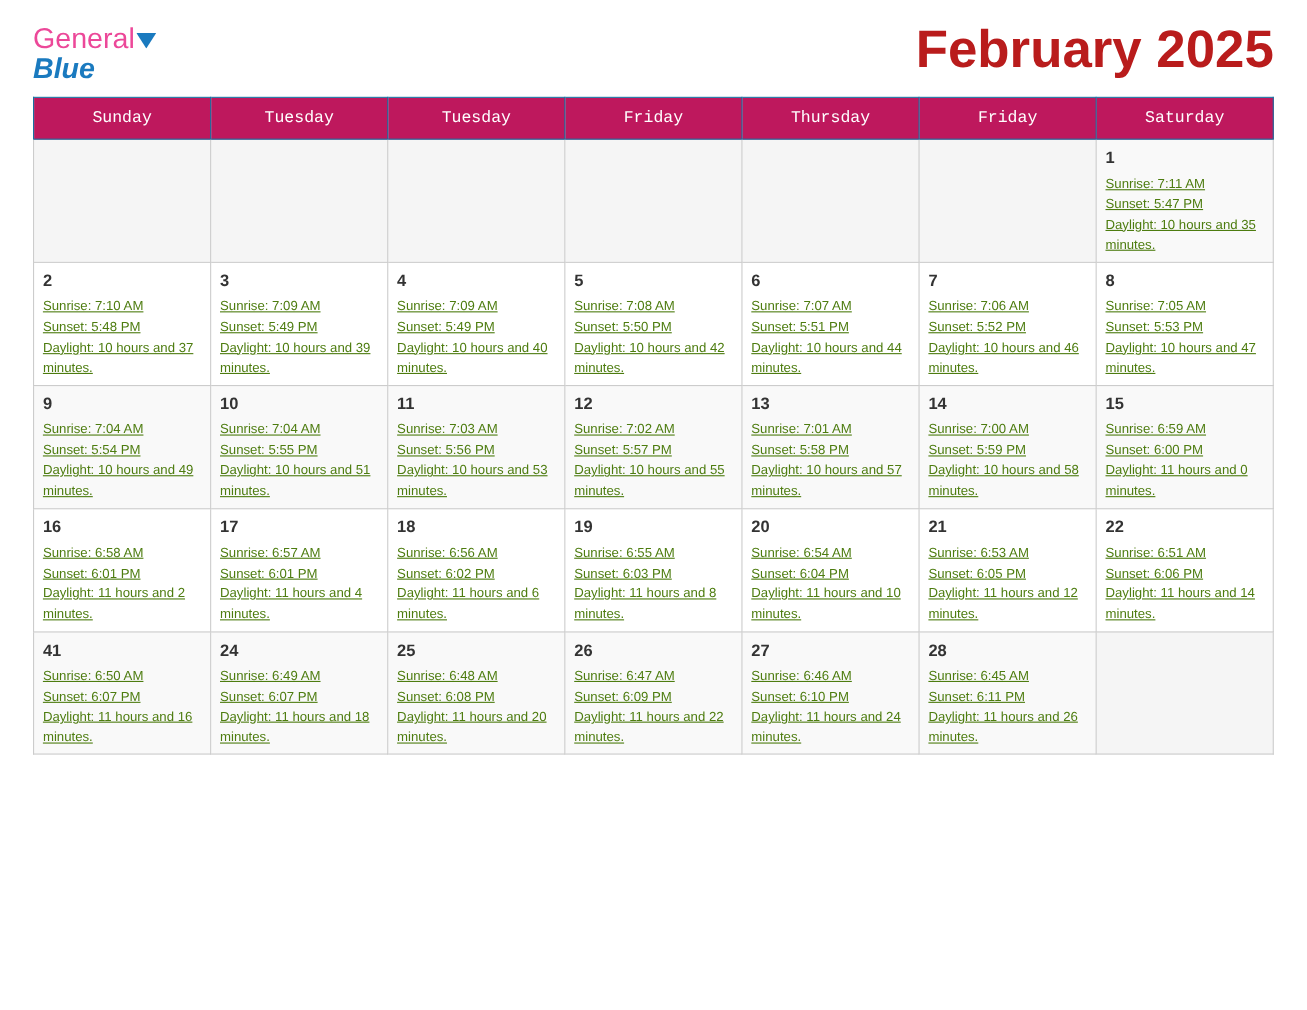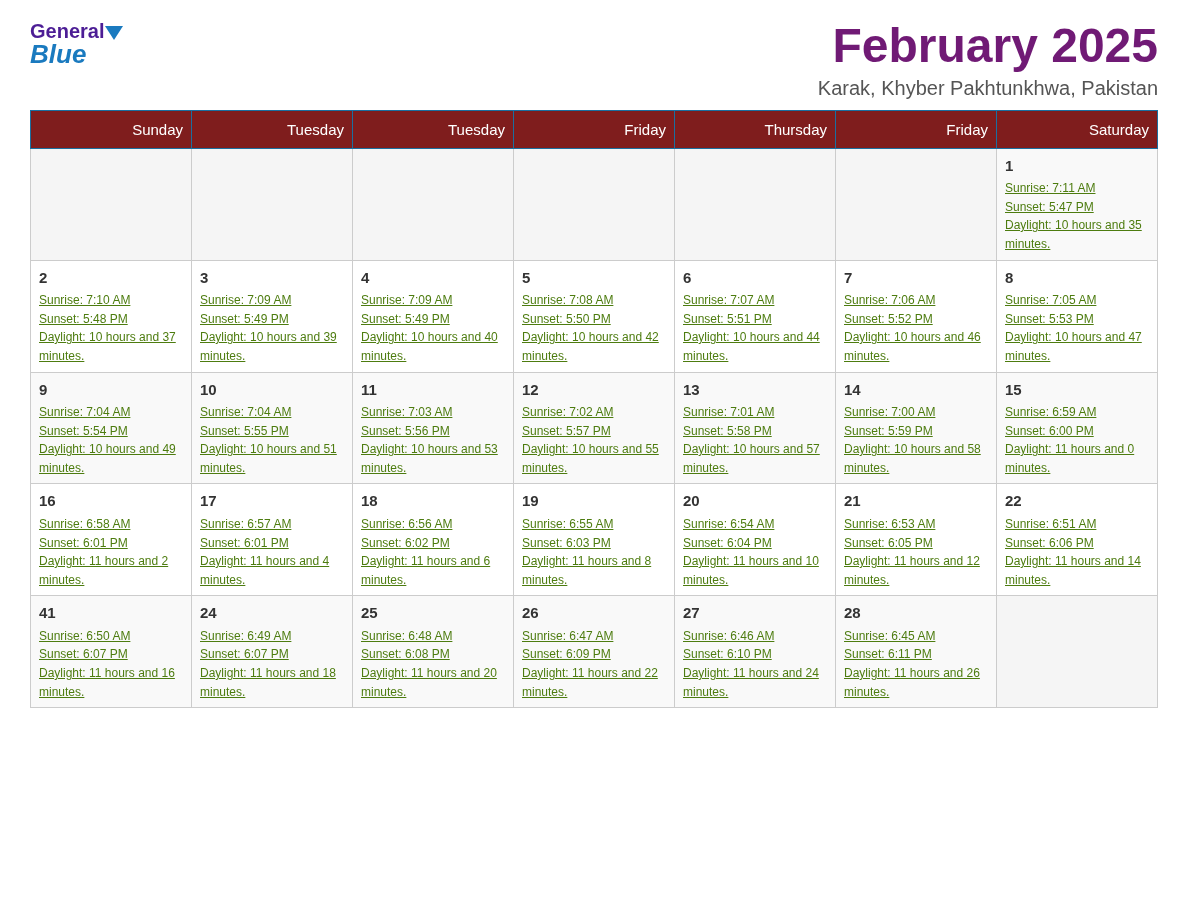--- a/index.html
+++ b/index.html
@@ -21,41 +21,42 @@
       display: flex;
       flex-direction: column;
       align-items: flex-start;
     }
     .title-block {
       text-align: right;
     }
     .main-title {
       font-size: 48px;
       font-weight: bold;
-      color: #701a75;
+      color: #b91c1c;
       line-height: 1.1;
     }
     .subtitle {
       font-size: 20px;
       color: #555;
       margin-top: 4px;
     }
     .calendar {
       width: 100%;
       border-collapse: collapse;
       margin-top: 10px;
     }
     .calendar thead th {
-      background-color: #7f1d1d;
+      background-color: #be185d;
       color: #fff;
       padding: 10px 8px;
-      text-align: right;
+      text-align: center;
       font-size: 15px;
       font-weight: normal;
       border: 1px solid #1a6fa0;
+      font-family: Liberation Mono, monospace;
     }
     .calendar tbody td {
       vertical-align: top;
       border: 1px solid #ccc;
       padding: 6px 8px;
       width: 14.28%;
       min-height: 100px;
       font-size: 12.5px;
       line-height: 1.5;
       background: #fff;
@@ -81,23 +82,23 @@
     }
     .empty-cell {
       background: #f5f5f5 !important;
     }
     .logo-wrapper {
       display: flex;
       align-items: center;
       gap: 0;
     }
     .logo-general {
-      font-size: 20px;
-      font-weight: bold;
-      color: #4c1d95;
+      font-size: 26px;
+      font-weight: normal;
+      color: #ec4899;
     }
     .logo-blue-part {
       font-size: 26px;
       font-weight: bold;
       color: #1a7abf;
       font-style: italic;
     }
   </style>
 </head>
 <body>
@@ -107,21 +108,20 @@
     <div class="logo-wrapper">
       <span class="logo-general">General</span>
       <svg width="18" height="14" viewBox="0 0 18 14" style="margin-left:1px;margin-top:2px;vertical-align:middle;">
         <polygon points="0,0 18,0 9,14" fill="#1a7abf"></polygon>
       </svg>
     </div>
     <span class="logo-blue-part" style="margin-top:-4px;">Blue</span>
   </div>
   <div class="title-block">
     <div class="main-title">February 2025</div>
-    <div class="subtitle">Karak, Khyber Pakhtunkhwa, Pakistan</div>
   </div>
 </div>
 
 <table class="calendar">
   <thead>
     <tr>
       <th>Sunday</th>
       <th>Tuesday</th>
       <th>Tuesday</th>
       <th>Friday</th>

